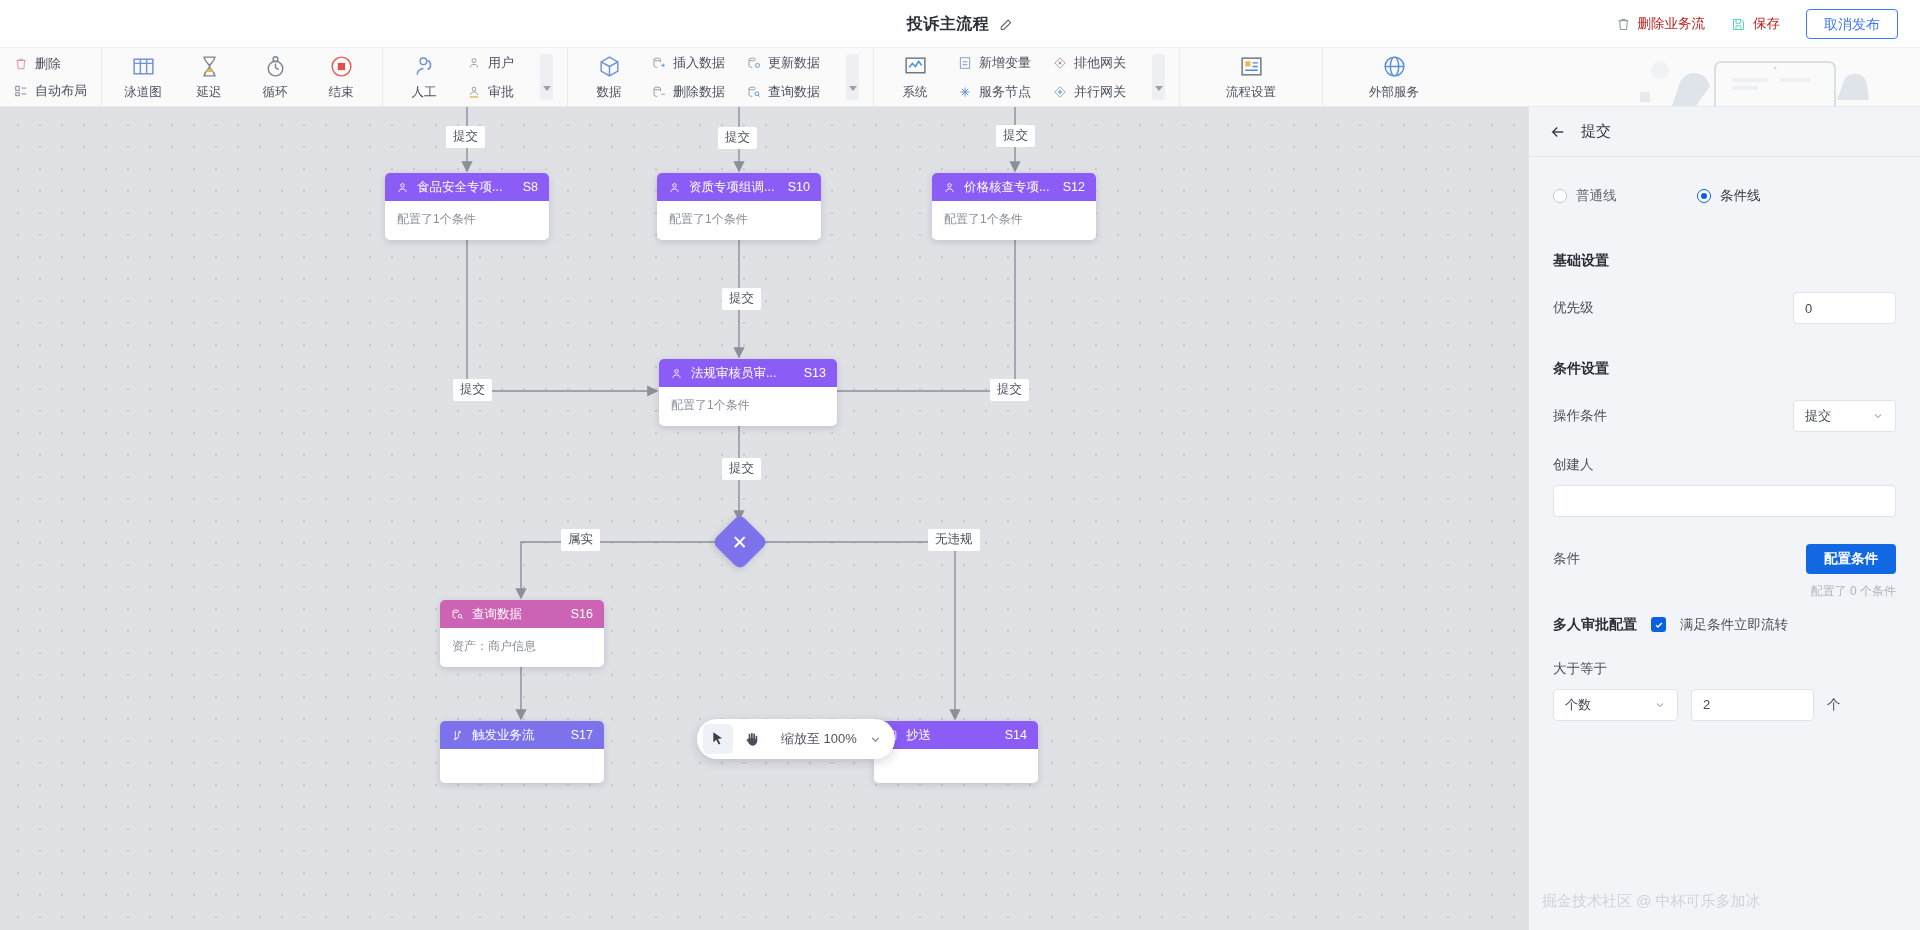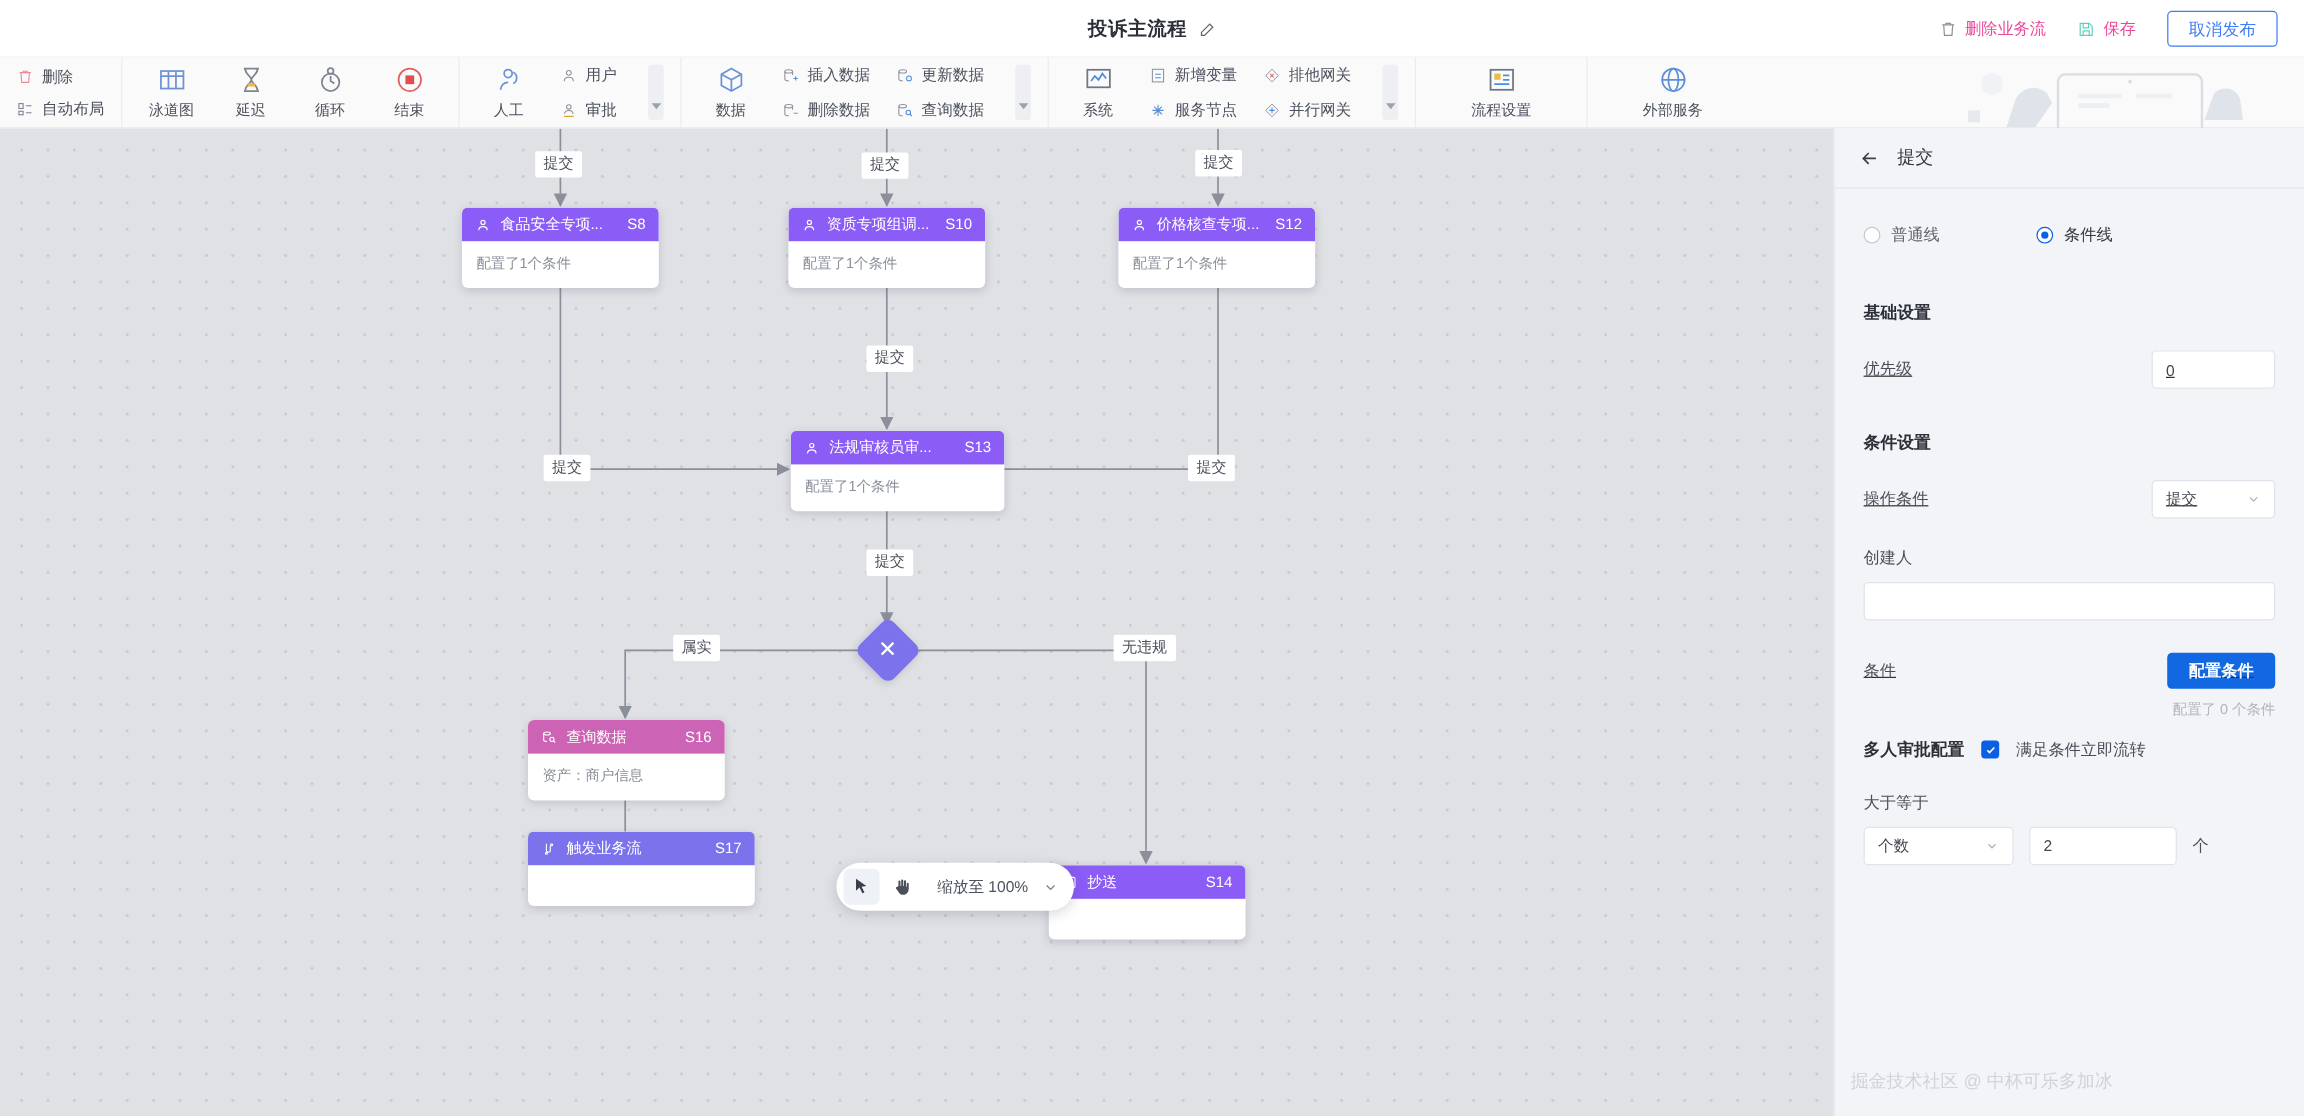--- a/index.html
+++ b/index.html
@@ -24,21 +24,21 @@
   }
   .doc-title { font-size: 16px; font-weight: 700; color: #2c2f38; letter-spacing: .5px; }
   .edit-icon { width: 15px; height: 15px; display: block; color: #5f636e; }
 
   .topbar-right {
     position: absolute; right: 22px; top: 0; height: 48px;
     display: flex; align-items: center; gap: 26px;
   }
   .tb-action {
     display: flex; align-items: center; gap: 7px;
-    font-size: 13.5px; color: #ec4899; cursor: pointer; white-space: nowrap;
+    font-size: 13.5px; color: #b91c1c; cursor: pointer; white-space: nowrap;
   }
   .tb-action svg { width: 15px; height: 15px; display: block; }
   .tb-btn-outline {
     border: 1px solid #3e7bfa; color: #3e7bfa; background: #fff;
     border-radius: 4px; font-size: 14px; padding: 7px 17px; cursor: pointer;
     line-height: 1; white-space: nowrap;
   }
 
   
   .ribbon {
@@ -160,21 +160,21 @@
   }
   .rdo.on { border-color: #0b5fe3; border-width: 1px; }
   .rdo.on::after {
     content: ""; position: absolute; left: 3px; top: 3px;
     width: 6px; height: 6px; border-radius: 50%; background: #0b5fe3;
   }
   .rdo-lb { font-size: 13.5px; color: #60656f; }
   .rdo-lb.on { color: #33373f; }
 
   .sec-title { font-size: 14px; font-weight: 700; color: #2b2f37; }
-  .frow { display: flex; align-items: center; justify-content: space-between; text-decoration: underline; }
+  .frow { display: flex; align-items: center; justify-content: space-between; }
   .flabel { font-size: 13.5px; color: #4a4f59; }
 
   .fld {
     height: 32px; background: #fff; border: 1px solid #dfe3ea; border-radius: 4px;
     display: flex; align-items: center; padding: 0 11px; font-size: 13px; color: #43484f;
   }
   .fld.sel { justify-content: space-between; }
   .fld .ph { color: #b3b8c2; }
   .caret-dn { color: #b0b5bf; display: flex; }
   .caret-dn svg { width: 12px; height: 12px; display: block; }
@@ -593,21 +593,21 @@
             <circle cx="16.5" cy="15" r="3.2"></circle>
             <path d="M18.8 17.3L21.5 20"></path>
           </svg>
       </span>
       <span class="node-ttl">查询数据</span>
       <span class="node-code">S16</span>
     </div>
     <div class="node-bd">资产：商户信息</div>
   </div>
 
-  <div class="node purple" style="left:440px; top:586px; width:189px;">
+  <div class="node purple" style="left:440px; top:614px; width:164px;">
     <div class="node-hd">
       <span>
         <svg viewBox="0 0 24 24" fill="none" stroke="#fff" stroke-width="1.7">
             <path d="M8 4v10a3 3 0 0 0 6 0V7"></path>
             <circle cx="8" cy="18.5" r="1.6"></circle>
             <circle cx="16" cy="5.5" r="1.6"></circle>
           </svg>
       </span>
       <span class="node-ttl">触发业务流</span>
       <span class="node-code">S17</span>

